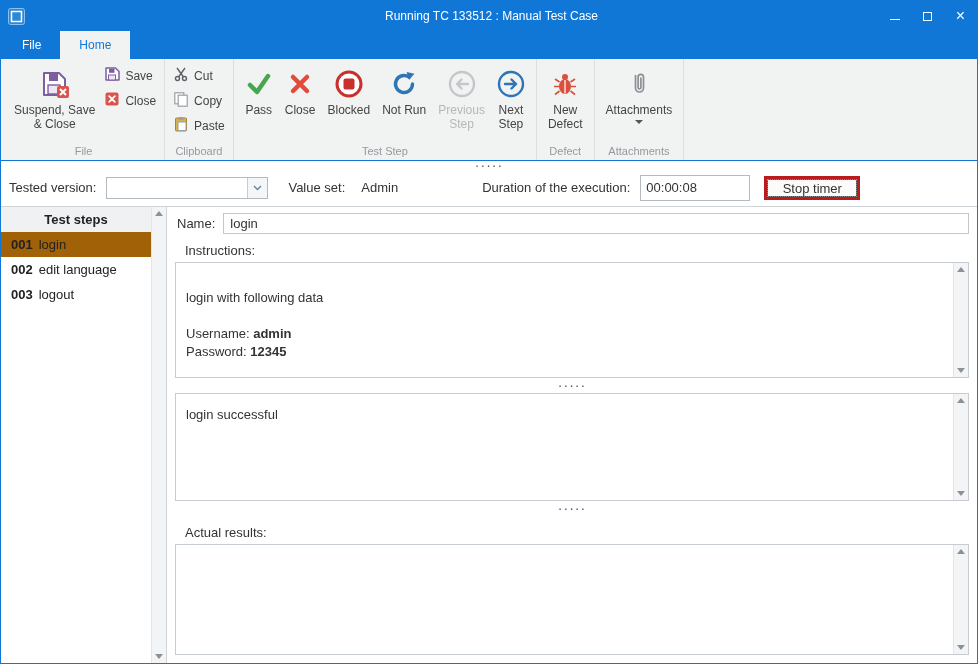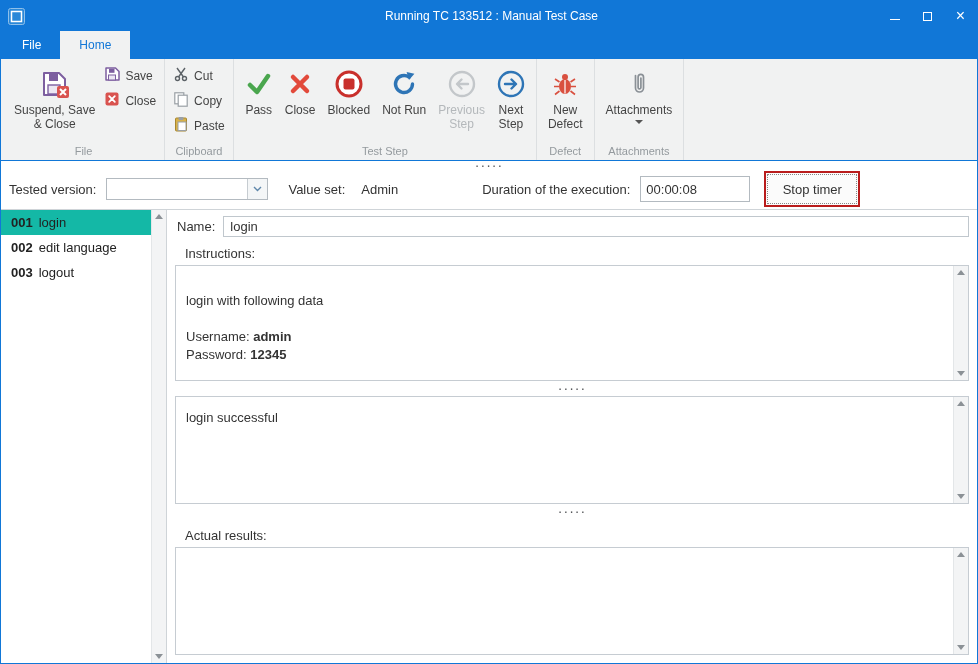--- a/index.html
+++ b/index.html
@@ -77,33 +77,33 @@
   .combo-value { flex:1; font-size:13px; padding:2px 5px; }
   .combo-btn { width:20px; border-left:1px solid #c6ccd1; background:#f4f6f7; display:flex; align-items:center; justify-content:center; }
   .lbl-valueset { margin-left:20px; }
   .val-admin { margin-left:16px; }
   .lbl-duration { margin-left:84px; }
   .duration-input {
     margin-left:10px; width:110px; height:21px; border:1px solid #b3bac0;
     font-size:13px; padding:12px 5px; font-family:inherit; color:#333;
   }
   .stop-btn {
-    margin-left:14px; width:96px; height:36px; border:2px solid #b91c1c;
+    margin-left:14px; width:96px; height:24px; border:4px solid #b91c1c;
     background:#fbfbfb; font-size:13px; font-family:inherit; color:#333;
     outline:1px dotted #888; outline-offset:-4px;
   }
 
   
   .content { flex:1; display:flex; min-height:0; }
 
   .steps-panel { flex:0 0 166px; border-right:1px solid #cfd4d8; display:flex; min-height:0; }
   .steps-main { flex:1; display:flex; flex-direction:column; min-width:0; }
   .steps-header { background:#f0f1f2; font-weight:bold; font-size:13px; text-align:center; padding:5px 0; color:#222; }
   .step-item { display:flex; gap:6px; font-size:13px; padding:5px 10px; color:#222; }
-  .step-item.selected { background:#14b8a6; }
+  .step-item.selected { background:#a16207; }
   .step-num { font-weight:bold; }
 
   .vscroll {
     flex:0 0 15px; background:#f3f4f5; border-left:1px solid #e3e6e8;
     display:flex; flex-direction:column; align-items:center;
     justify-content:space-between; padding:4px 0;
   }
   .tri-up { width:0; height:0; border-left:4px solid transparent; border-right:4px solid transparent; border-bottom:5px solid #8b9196; }
   .tri-down { width:0; height:0; border-left:4px solid transparent; border-right:4px solid transparent; border-top:5px solid #8b9196; }
   .scroll-track { flex:1; width:100%; }
@@ -360,20 +360,21 @@
     <span class="val-admin">Admin</span>
     <span class="lbl-duration">Duration of the execution:</span>
     <input class="duration-input" value="00:00:08" style="">
     <button class="stop-btn">Stop timer</button>
   </div>
 
   <div class="content">
 
     <div class="steps-panel">
       <div class="steps-main">
+        <div class="steps-header">Test steps</div>
         <div class="step-item selected">
           <span class="step-num">001</span>
           <span class="step-label">login</span>
         </div>
         <div class="step-item">
           <span class="step-num">002</span>
           <span class="step-label">edit language</span>
         </div>
         <div class="step-item">
           <span class="step-num">003</span>

